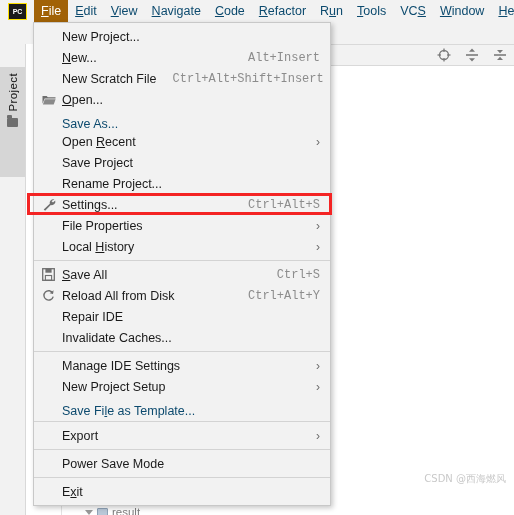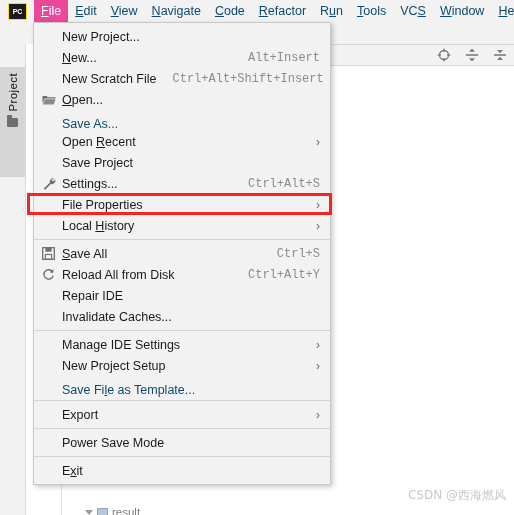--- a/index.html
+++ b/index.html
@@ -60,21 +60,21 @@
   .menu-item {
     height: 22px;
     padding: 0 7px;
     display: flex;
     align-items: center;
     font-size: 12.5px;
     color: #0c4a6e;
     white-space: nowrap;
   }
   .menu-item.selected {
-    background: #ec4899;
+    background: #a16207;
     color: #ffffff;
   }
   .menu-item .mn { text-decoration: underline; }
 
   
   .leftstrip {
     position: absolute;
     left: 0; top: 22px;
     width: 25px; height: 493px;
     background: #f2f2f2;
@@ -280,22 +280,22 @@
     border: 3px solid #f42424;
     box-sizing: border-box;
     z-index: 60;
     pointer-events: none;
   }
 
   
   .watermark {
     position: absolute;
     right: 8px;
-    bottom: 11px;
-    font-size: 12px;
+    bottom: 29px;
+    font-size: 10px;
     color: #c9c9c9;
     font-family: "DejaVu Sans", sans-serif;
     z-index: 70;
     white-space: nowrap;
   }
 </style>
 </head>
 <body>
 
 <div id="ide">
@@ -429,20 +429,24 @@
       <div class="mrow">
         <span class="micon"></span>
         <span class="mlabel">Open <span class="mn">R</span>ecent</span>
         <span class="marrow">›</span>
       </div>
       <div class="mrow">
         <span class="micon"></span>
         <span class="mlabel">Save Project</span>
       </div>
       <div class="mrow">
+        <span class="micon"></span>
+        <span class="mlabel">Rename Project...</span>
+      </div>
+      <div class="mrow">
         <span class="micon">
           <svg width="14" height="14" viewBox="0 0 14 14">
             <path d="M12.4 1.4 a3.6 3.6 0 0 0-4.6 4.4 L1.7 11.4 l1.4 1.4 l5.7-5.8 a3.6 3.6 0 0 0 4.4-4.6 L11 4.6 L9.4 3 Z" fill="#6f6f6f"></path>
           </svg>
         </span>
         <span class="mlabel">Settings...</span>
         <span class="mshort">Ctrl+Alt+S</span>
       </div>
       <div class="mrow">
         <span class="micon"></span>

